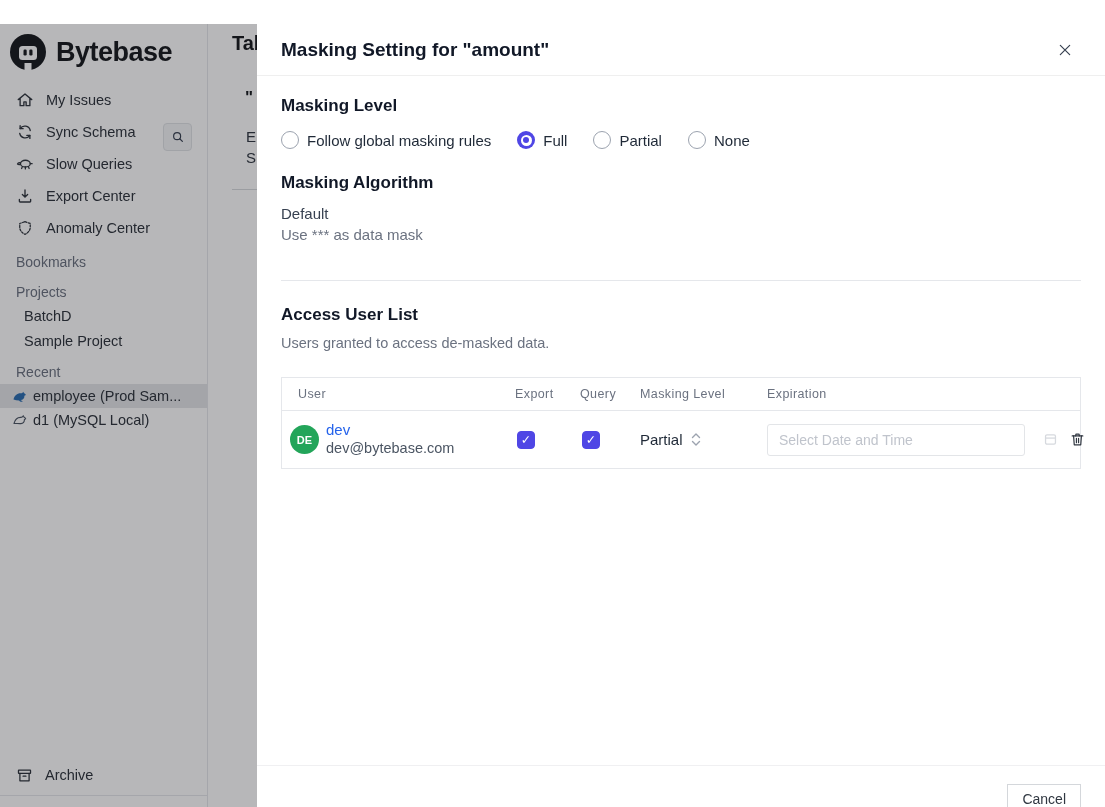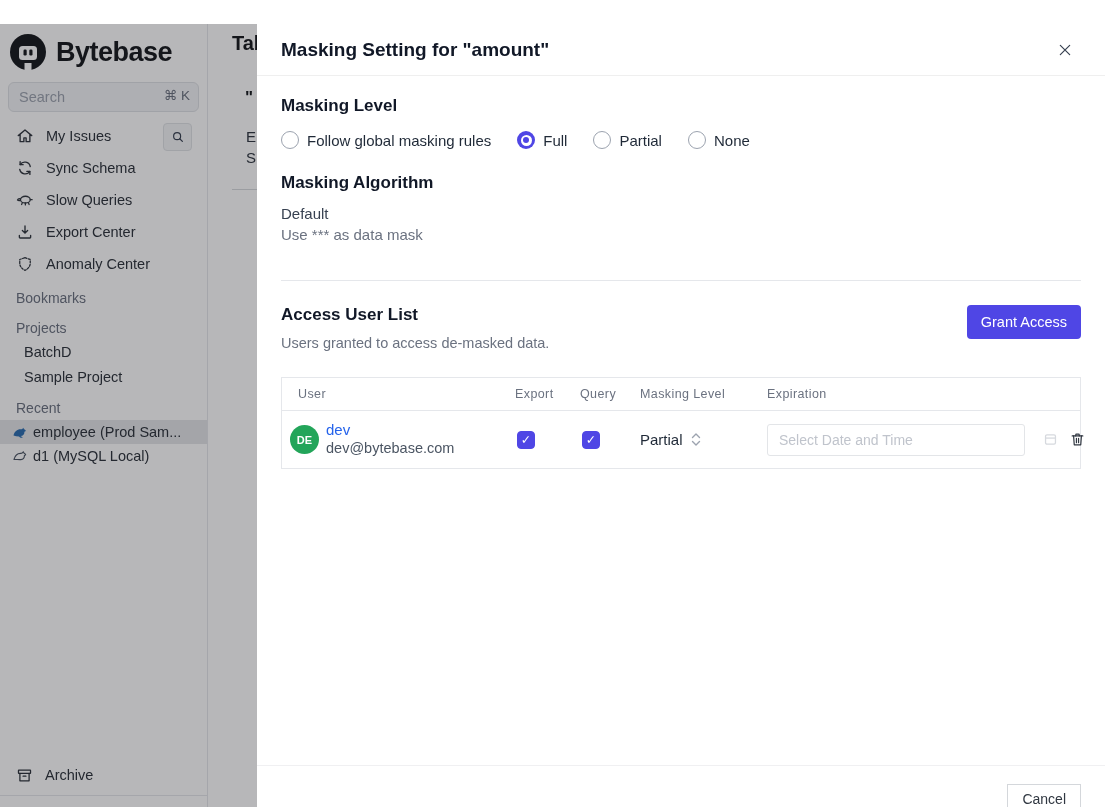--- a/index.html
+++ b/index.html
@@ -97,24 +97,20 @@
           <circle cx="20" cy="20" r="18" fill="#16191d"></circle>
           <rect x="11" y="14" width="18" height="14" rx="3.5" fill="#ffffff"></rect>
           <rect x="15.5" y="17.5" width="3.2" height="6" rx="1.2" fill="#16191d"></rect>
           <rect x="21.3" y="17.5" width="3.2" height="6" rx="1.2" fill="#16191d"></rect>
           <rect x="16.5" y="31" width="7" height="8" fill="#ffffff"></rect>
         </svg>
       </span>
       <span class="logo-text">Bytebase</span>
     </div>
 
-    <div class="search-box">
-      <input type="text" placeholder="Search" style="">
-      <span class="search-shortcut">⌘ K</span>
-    </div>
 
     <div class="side-nav">
       <div class="nav-item">
         <span>
             <svg width="18" height="18" viewBox="0 0 24 24" fill="none" stroke="currentColor" stroke-width="1.8" stroke-linecap="round" stroke-linejoin="round">
               <path d="M3 11.5L12 4l9 7.5M5.5 10v9.5h5v-5h3v5h5V10"></path>
             </svg>
           </span>
         <span>My Issues</span>
       </div>
@@ -256,21 +252,20 @@
       <div class="algo-name">Default</div>
       <div class="algo-desc">Use *** as data mask</div>
 
       <hr class="body-divider">
 
       <div class="access-header">
         <div>
           <h3 class="section-heading">Access User List</h3>
           <div class="access-subtitle">Users granted to access de-masked data.</div>
         </div>
-        <button class="grant-btn">Grant Access</button>
       </div>
 
       <div class="user-table">
         <div class="t-header">
           <span class="th th-user">User</span>
           <span class="th">Export</span>
           <span class="th">Query</span>
           <span class="th">Masking Level</span>
           <span class="th">Expiration</span>
           <span class="th"></span>

